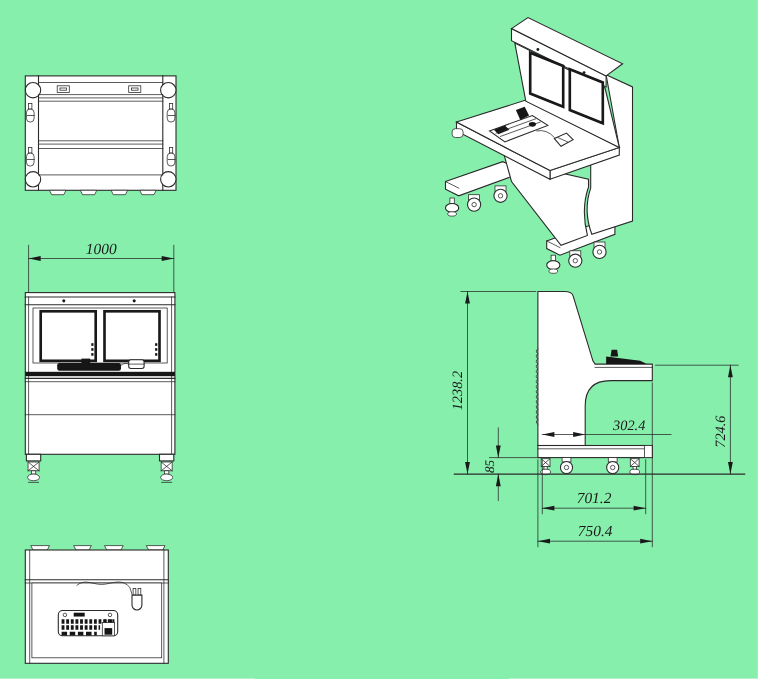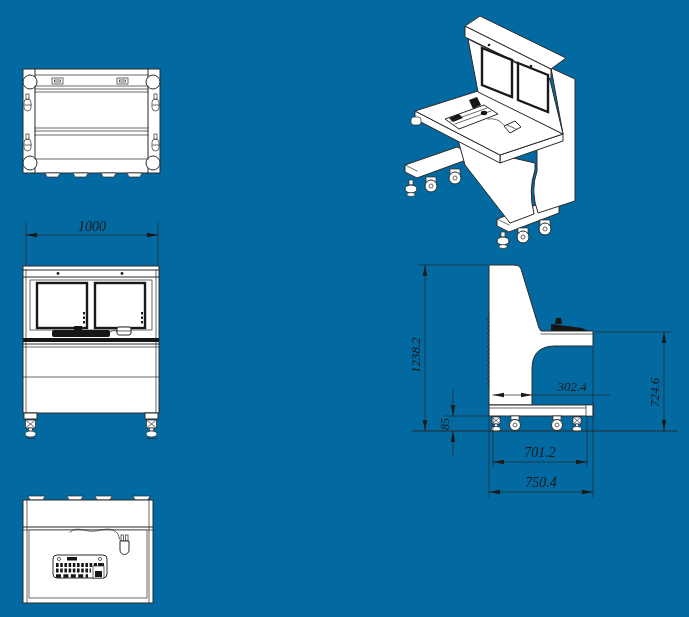--- a/index.html
+++ b/index.html
@@ -1,17 +1,17 @@
 <!DOCTYPE html>
 <html><head>
 <meta charset="utf-8">
 <style>
   html,body{margin:0;padding:0;background:#f6f6f6;}
   #canvas{
-    position:relative;width:689px;height:617px;background:#0369a1;
+    position:relative;width:689px;height:617px;background:#86efac;
     font-family:"Liberation Serif", serif;overflow:hidden;
   }
   .view{position:absolute;}
   
   .ln   {fill:none;stroke:#2a2a2a;stroke-width:1;stroke-linecap:square;}
   .lnt  {fill:none;stroke:#2a2a2a;stroke-width:.7;stroke-linecap:square;}
   .fw   {fill:#ffffff;stroke:#2a2a2a;stroke-width:1;}
   .fwt  {fill:#ffffff;stroke:#2a2a2a;stroke-width:.7;}
   .thick{fill:#ffffff;stroke:#191919;stroke-width:2.4;}
   .dk   {fill:#161616;stroke:none;}

